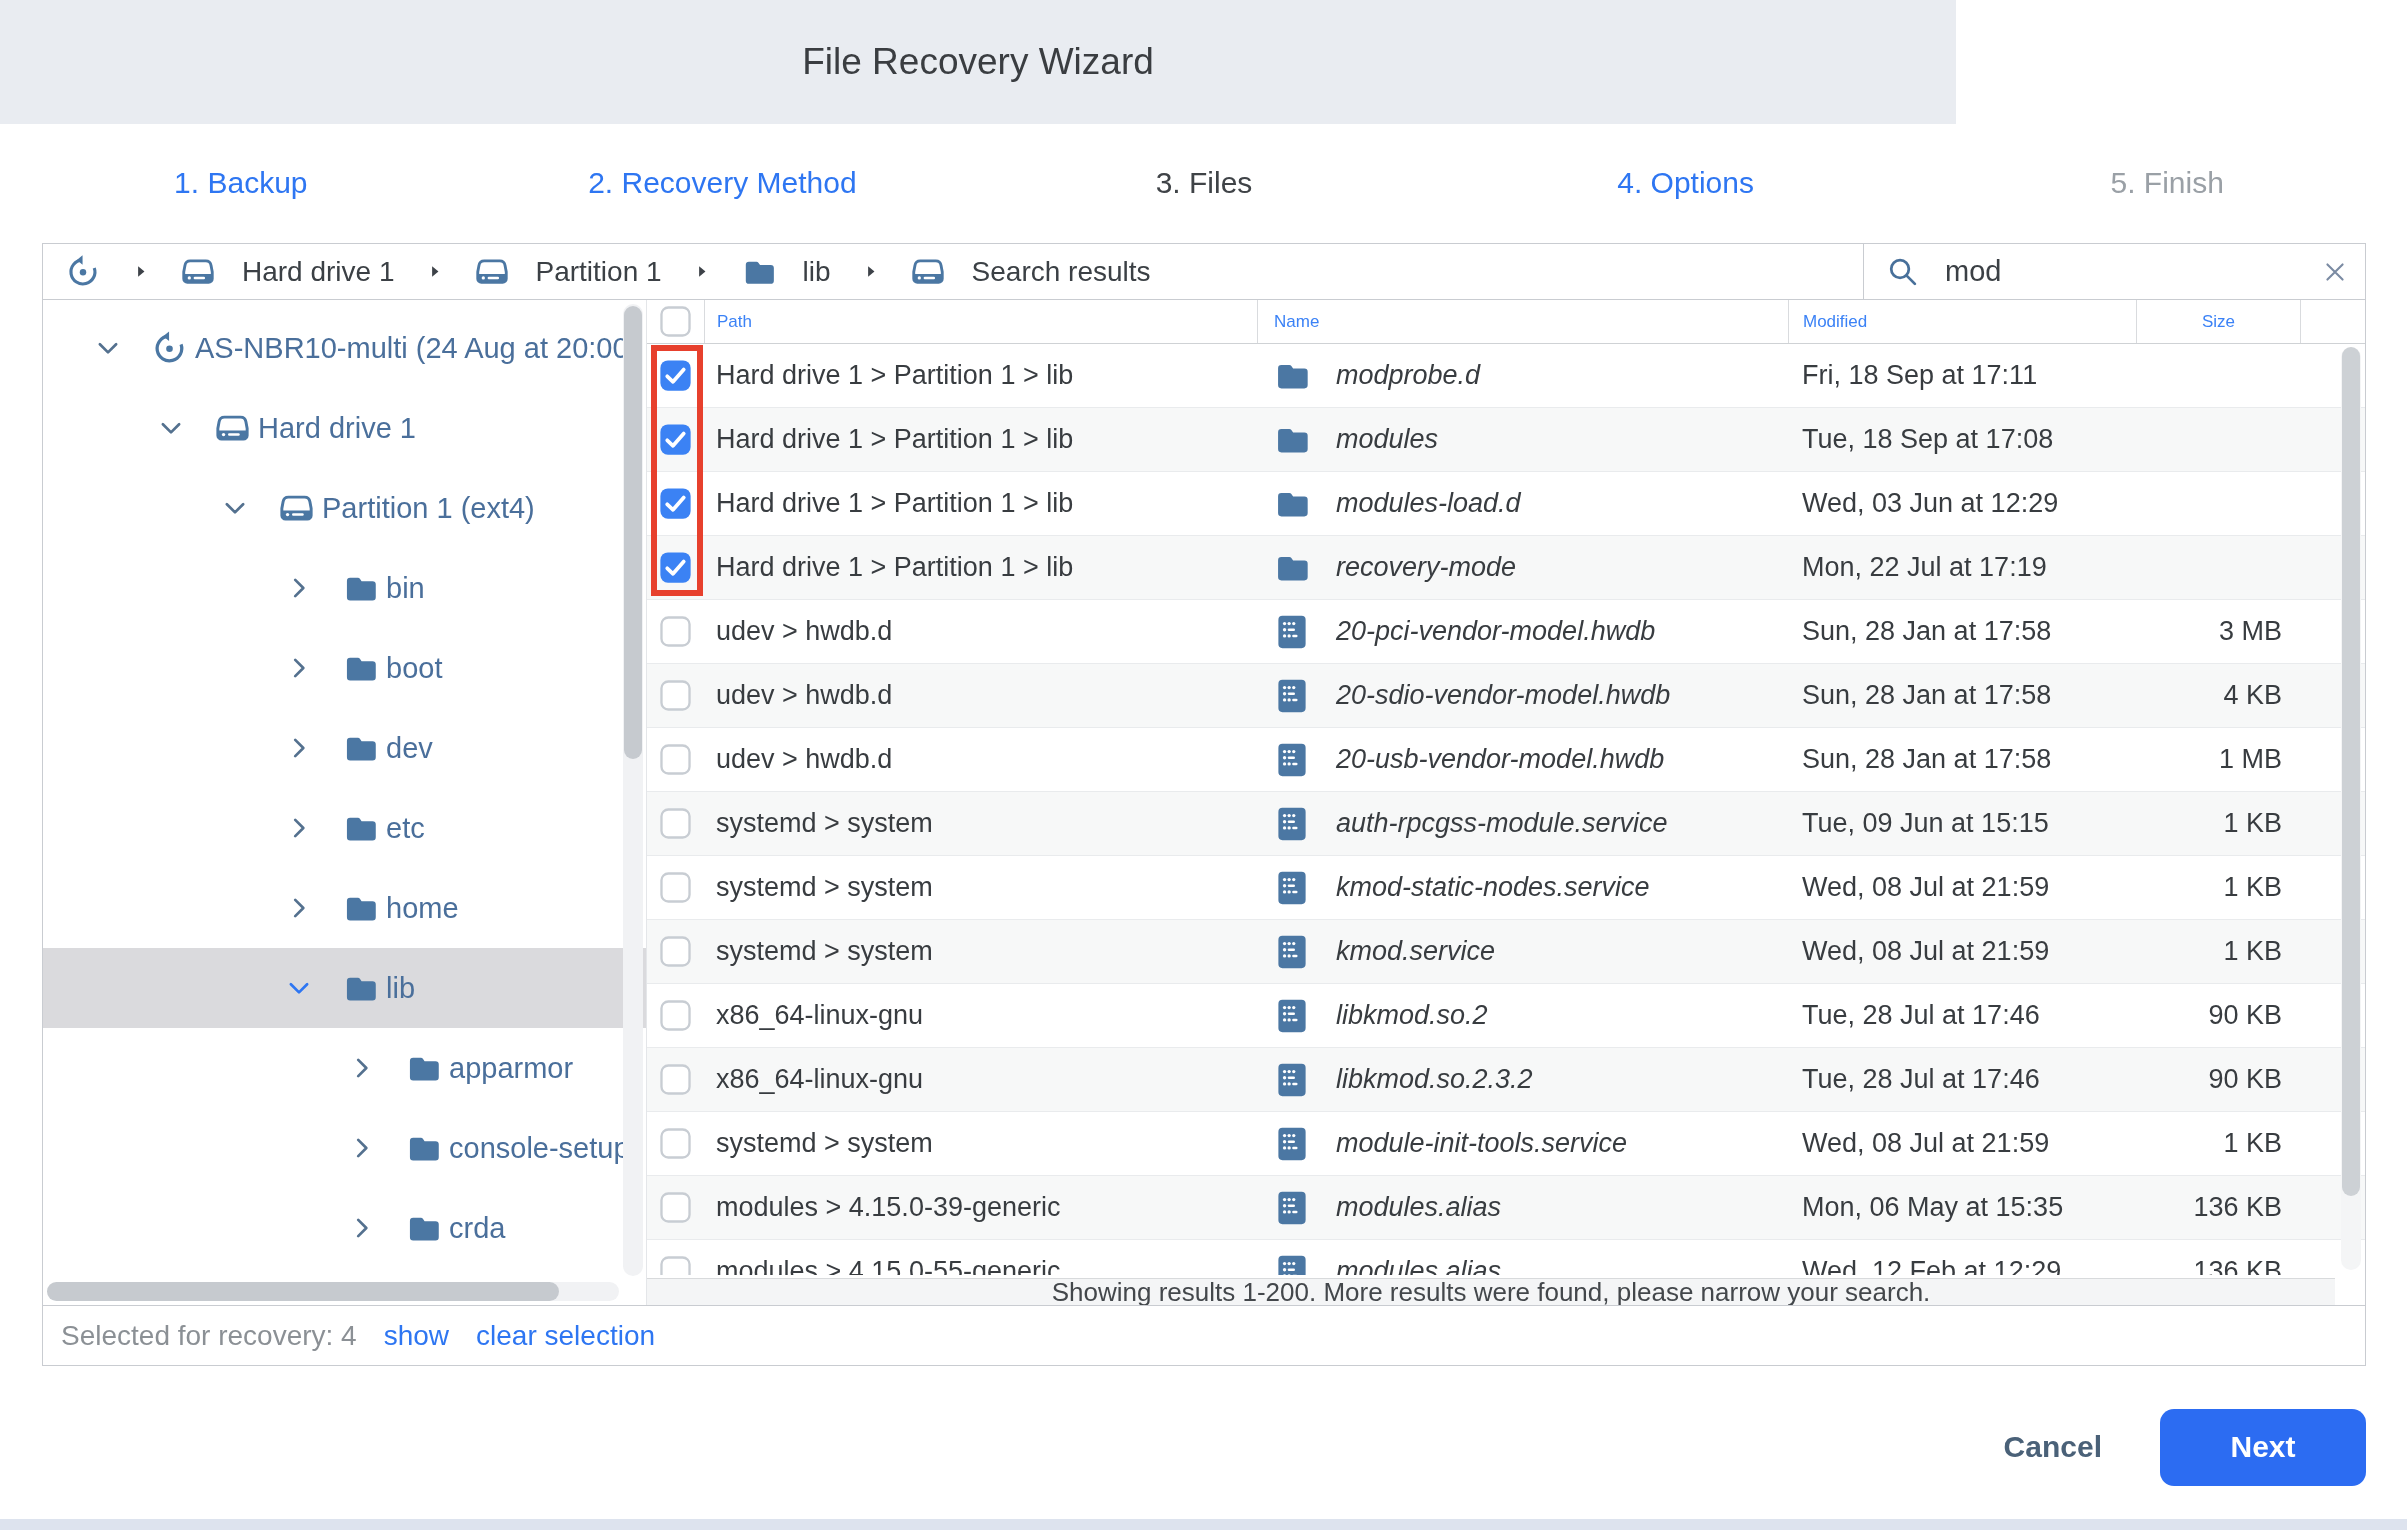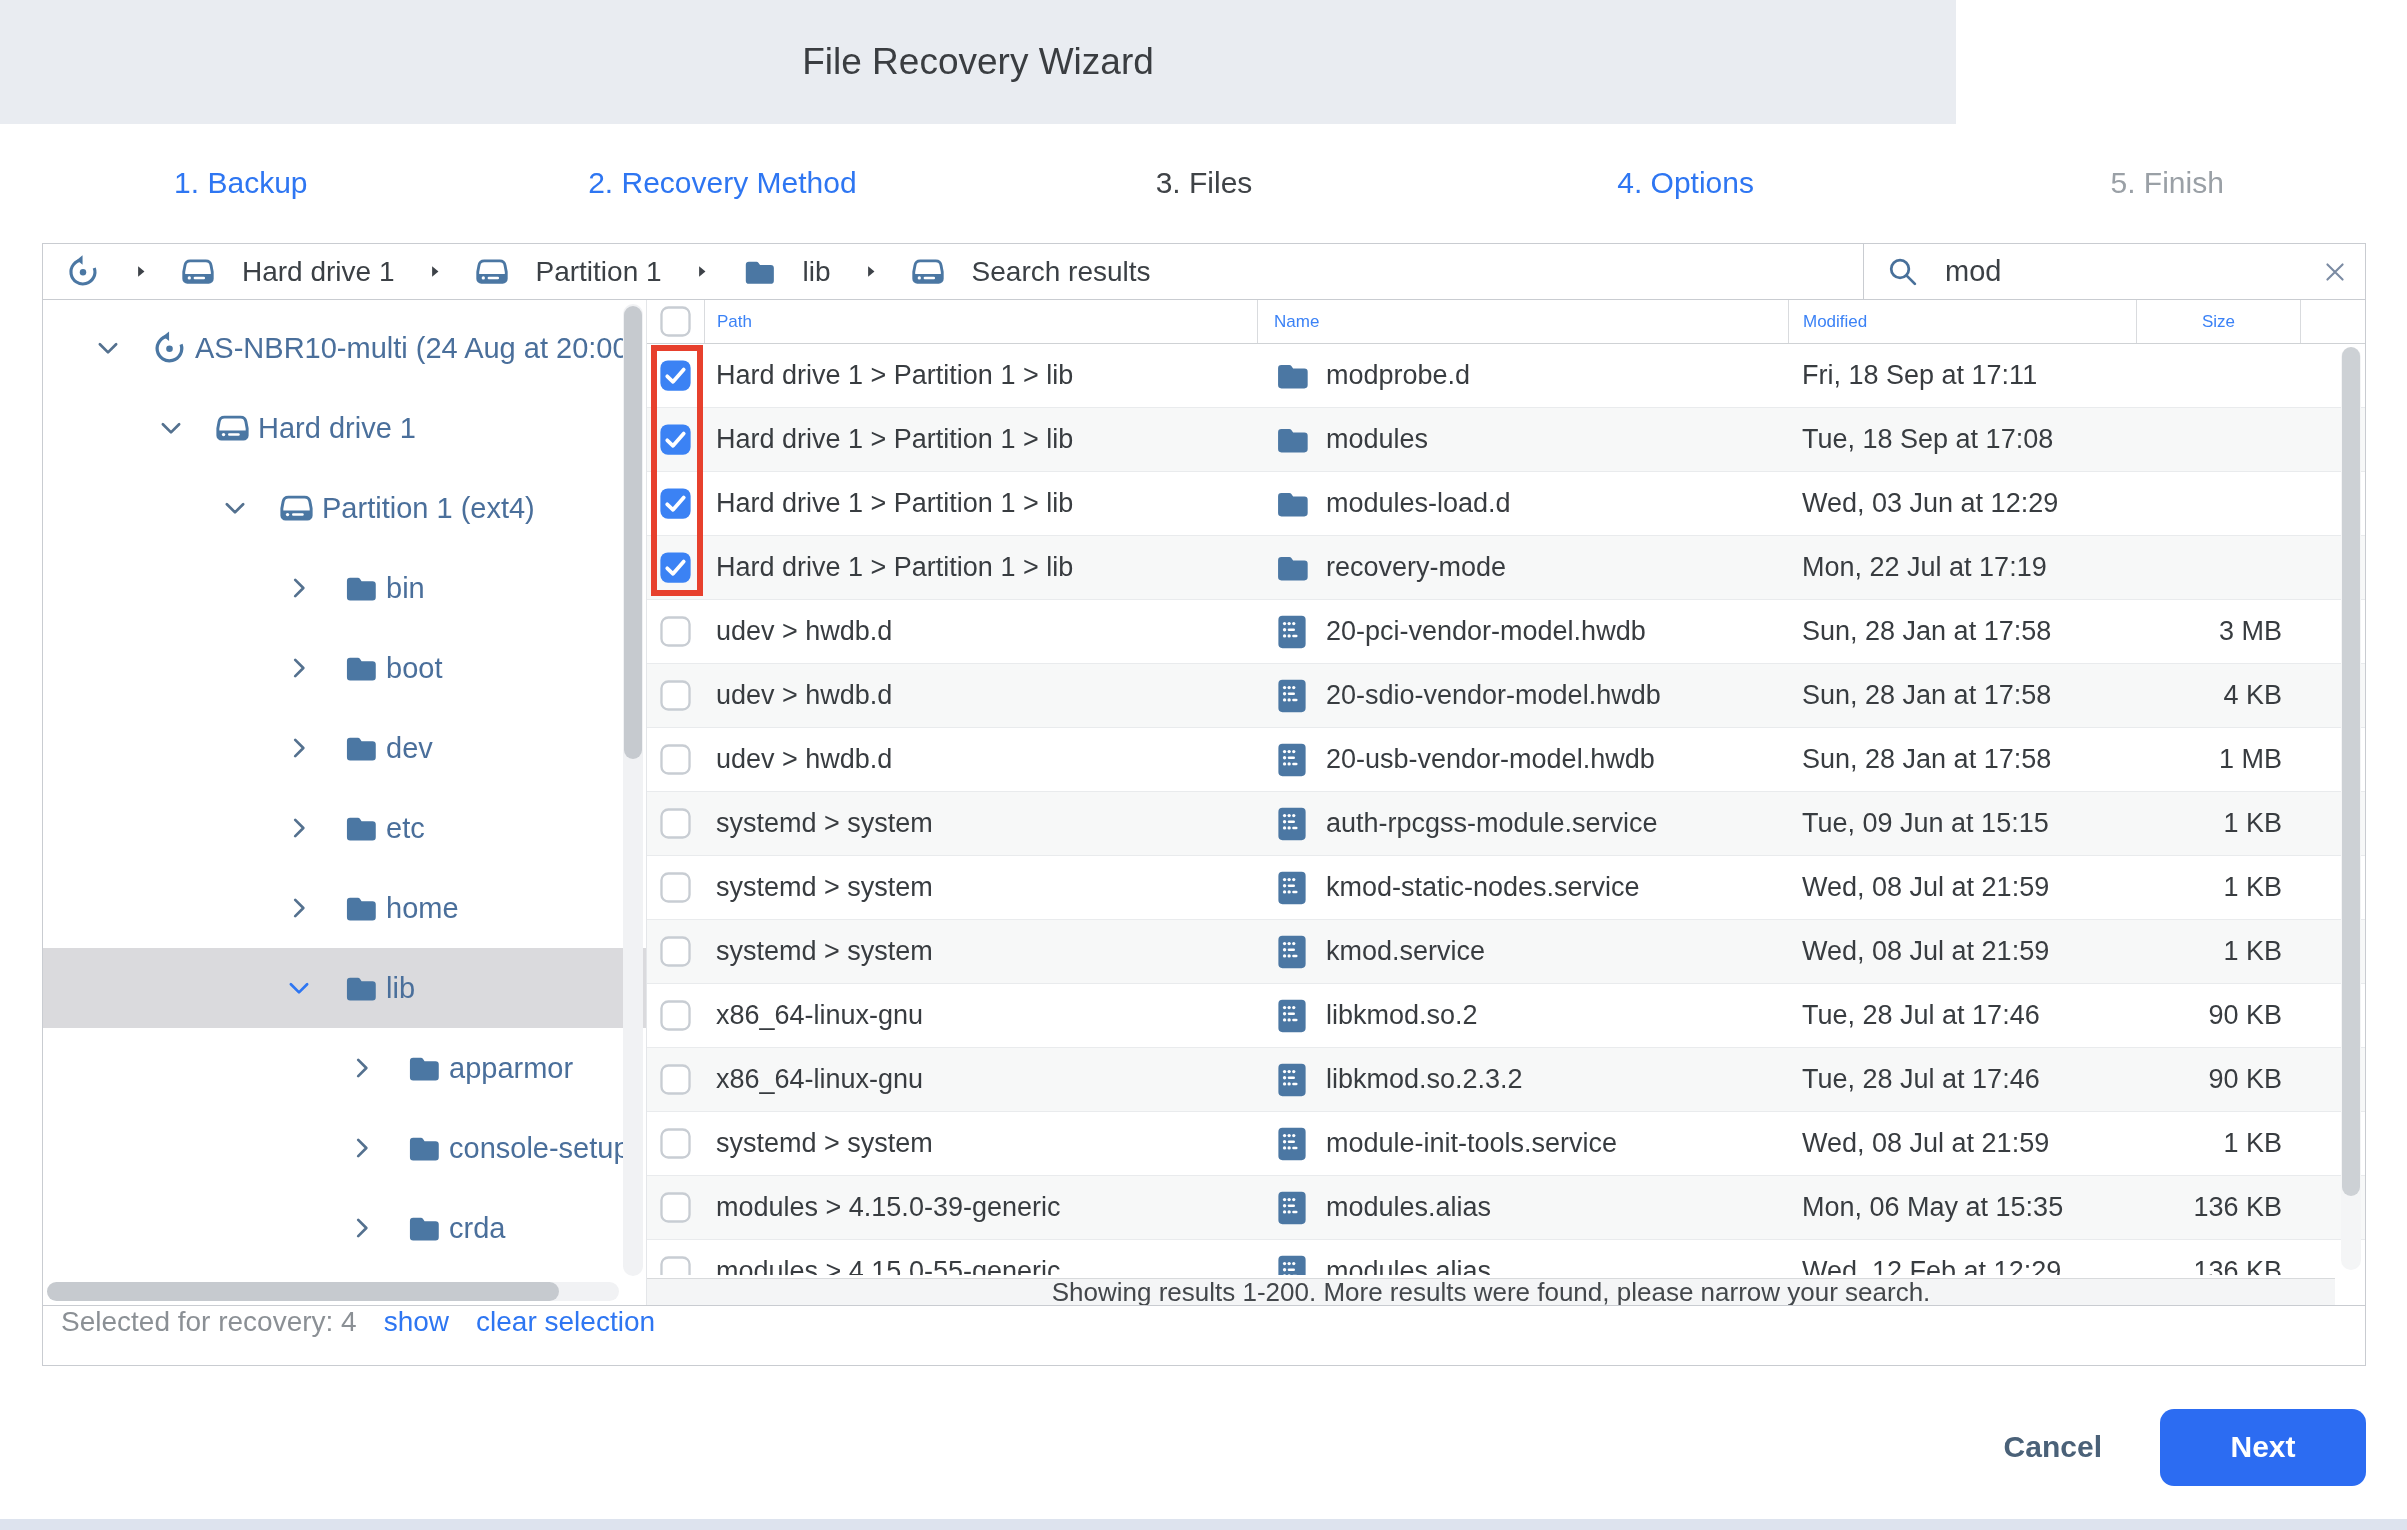--- a/index.html
+++ b/index.html
@@ -62,36 +62,36 @@
   .th-path { padding-left:12px; }
   .th-name { padding-left:16px; }
   .th-modified { padding-left:14px; }
   .th-size { justify-content:center; }
   .tbody { position:absolute; left:0; right:0; top:44px; bottom:31px; overflow:hidden; }
   .t-row { height:64px; border-bottom:1px solid #e9ebed; align-items:center; cursor:pointer; background:#fff; }
   .t-row.alt { background:#f7f8f8; }
   .cell { display:flex; align-items:center; font-size:27px; color:#383c40; overflow:hidden; white-space:nowrap; }
   .cell.cb { justify-content:center; }
   .cell.path { padding-left:12px; }
-  .cell.name { padding-left:16px; gap:15px; }
+  .cell.name { padding-left:16px; gap:25px;font-style:italic; }
   .cell.modified { padding-left:14px; }
   .cell.size { justify-content:flex-end; padding-right:18px; }
   .cbx { width:33px; height:33px; }
   .row-icon { width:38px; height:38px; flex:0 0 auto; color:var(--iconblue); }
 
   .table-banner { position:absolute; left:0; right:30px; bottom:0; height:28px; background:#f4f5f6; border-top:1px solid #d8dadc;
                   display:flex; align-items:center; justify-content:center; font-size:26px; color:#43474b; }
   .table-vscroll { position:absolute; right:4px; top:47px; bottom:36px; width:20px; border-radius:10px; background:#f4f5f6; }
   .table-vscroll .thumb { position:absolute; left:1px; top:0; width:18px; height:92%; border-radius:9px; background:#cdd1d5; }
 
   .red-annotation { position:absolute; left:4px; top:45px; width:52px; height:251px; border:6px solid var(--red); z-index:5; pointer-events:none; }
 
   
   .status-bar { position:absolute; left:42px; top:1305px; width:2324px; height:61px; border:1px solid #c9ccd1; background:#fff;
-                display:flex; padding-left:18px; font-size:28px; }
+                display:flex; align-items:center; padding-left:18px; font-size:28px; }
   .status-label { color:#8b9095; }
   .status-link { color:var(--accent); margin-left:27px; cursor:pointer; }
 
   
   .footer { position:absolute; right:42px; top:1408px; height:78px; display:flex; align-items:center; gap:58px; }
   .cancel-btn { font-size:30px; font-weight:700; color:#4a6178; cursor:pointer; background:none; border:none; font-family:inherit; }
   .next-btn { width:206px; height:77px; border:none; border-radius:14px; background:var(--nextblue); color:#fff;
               font-size:30px; font-weight:700; font-family:inherit; cursor:pointer; }
   .bottom-strip { position:absolute; left:0; bottom:0; width:2408px; height:11px; background:#dde3ee; }
 </style>

